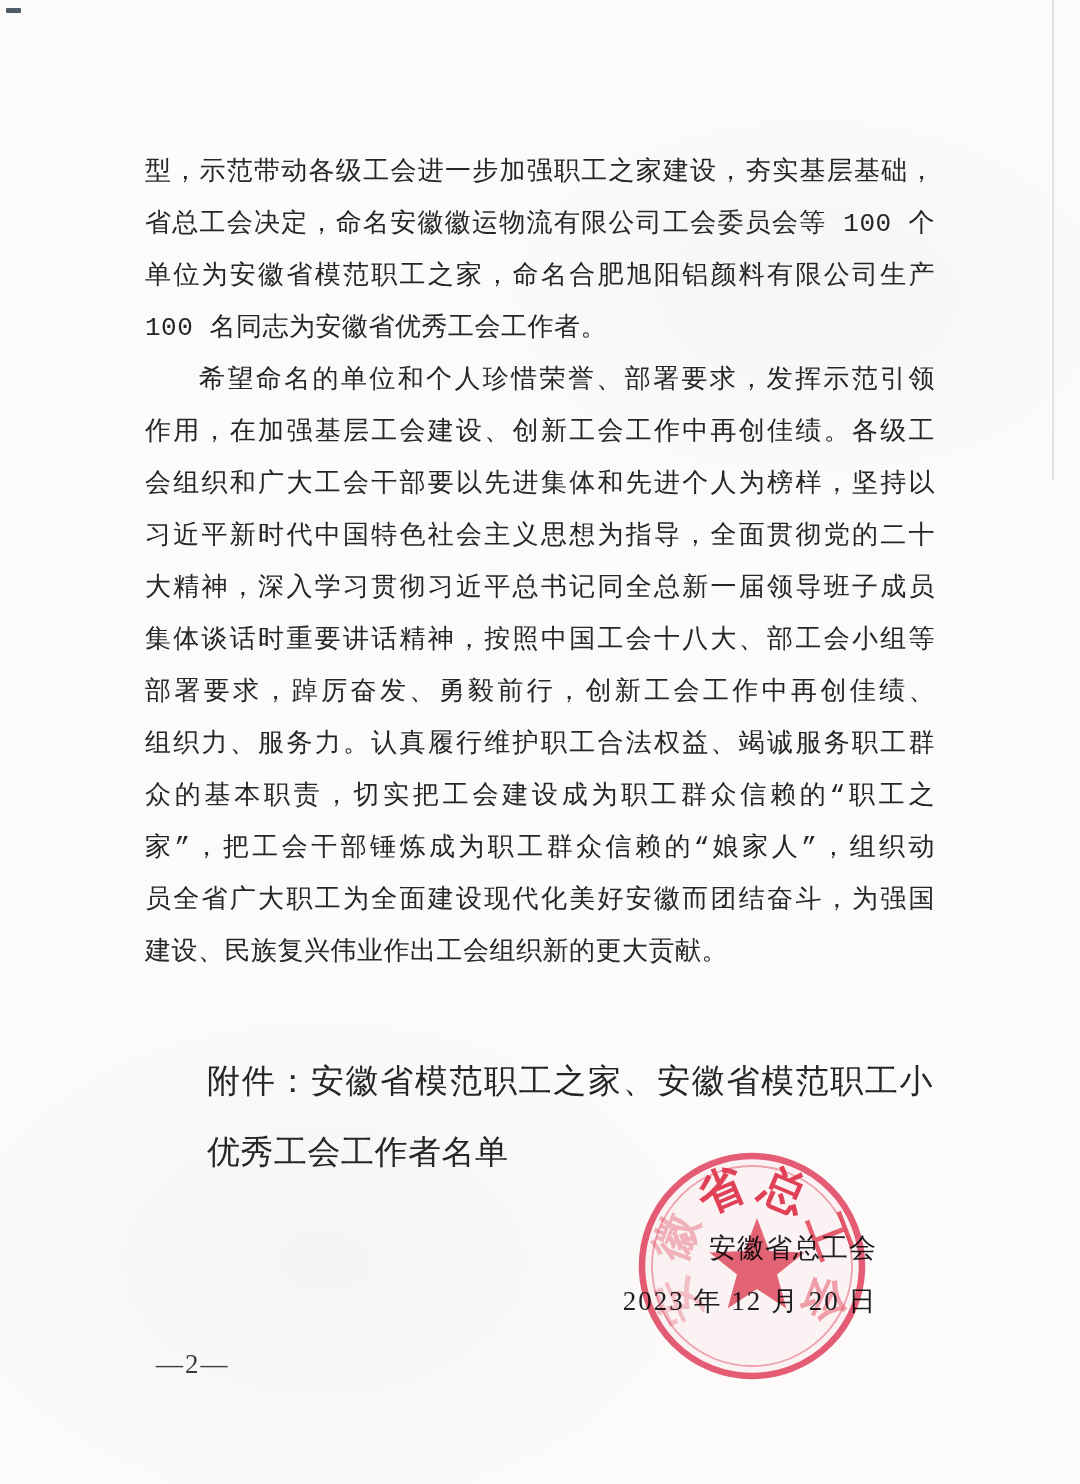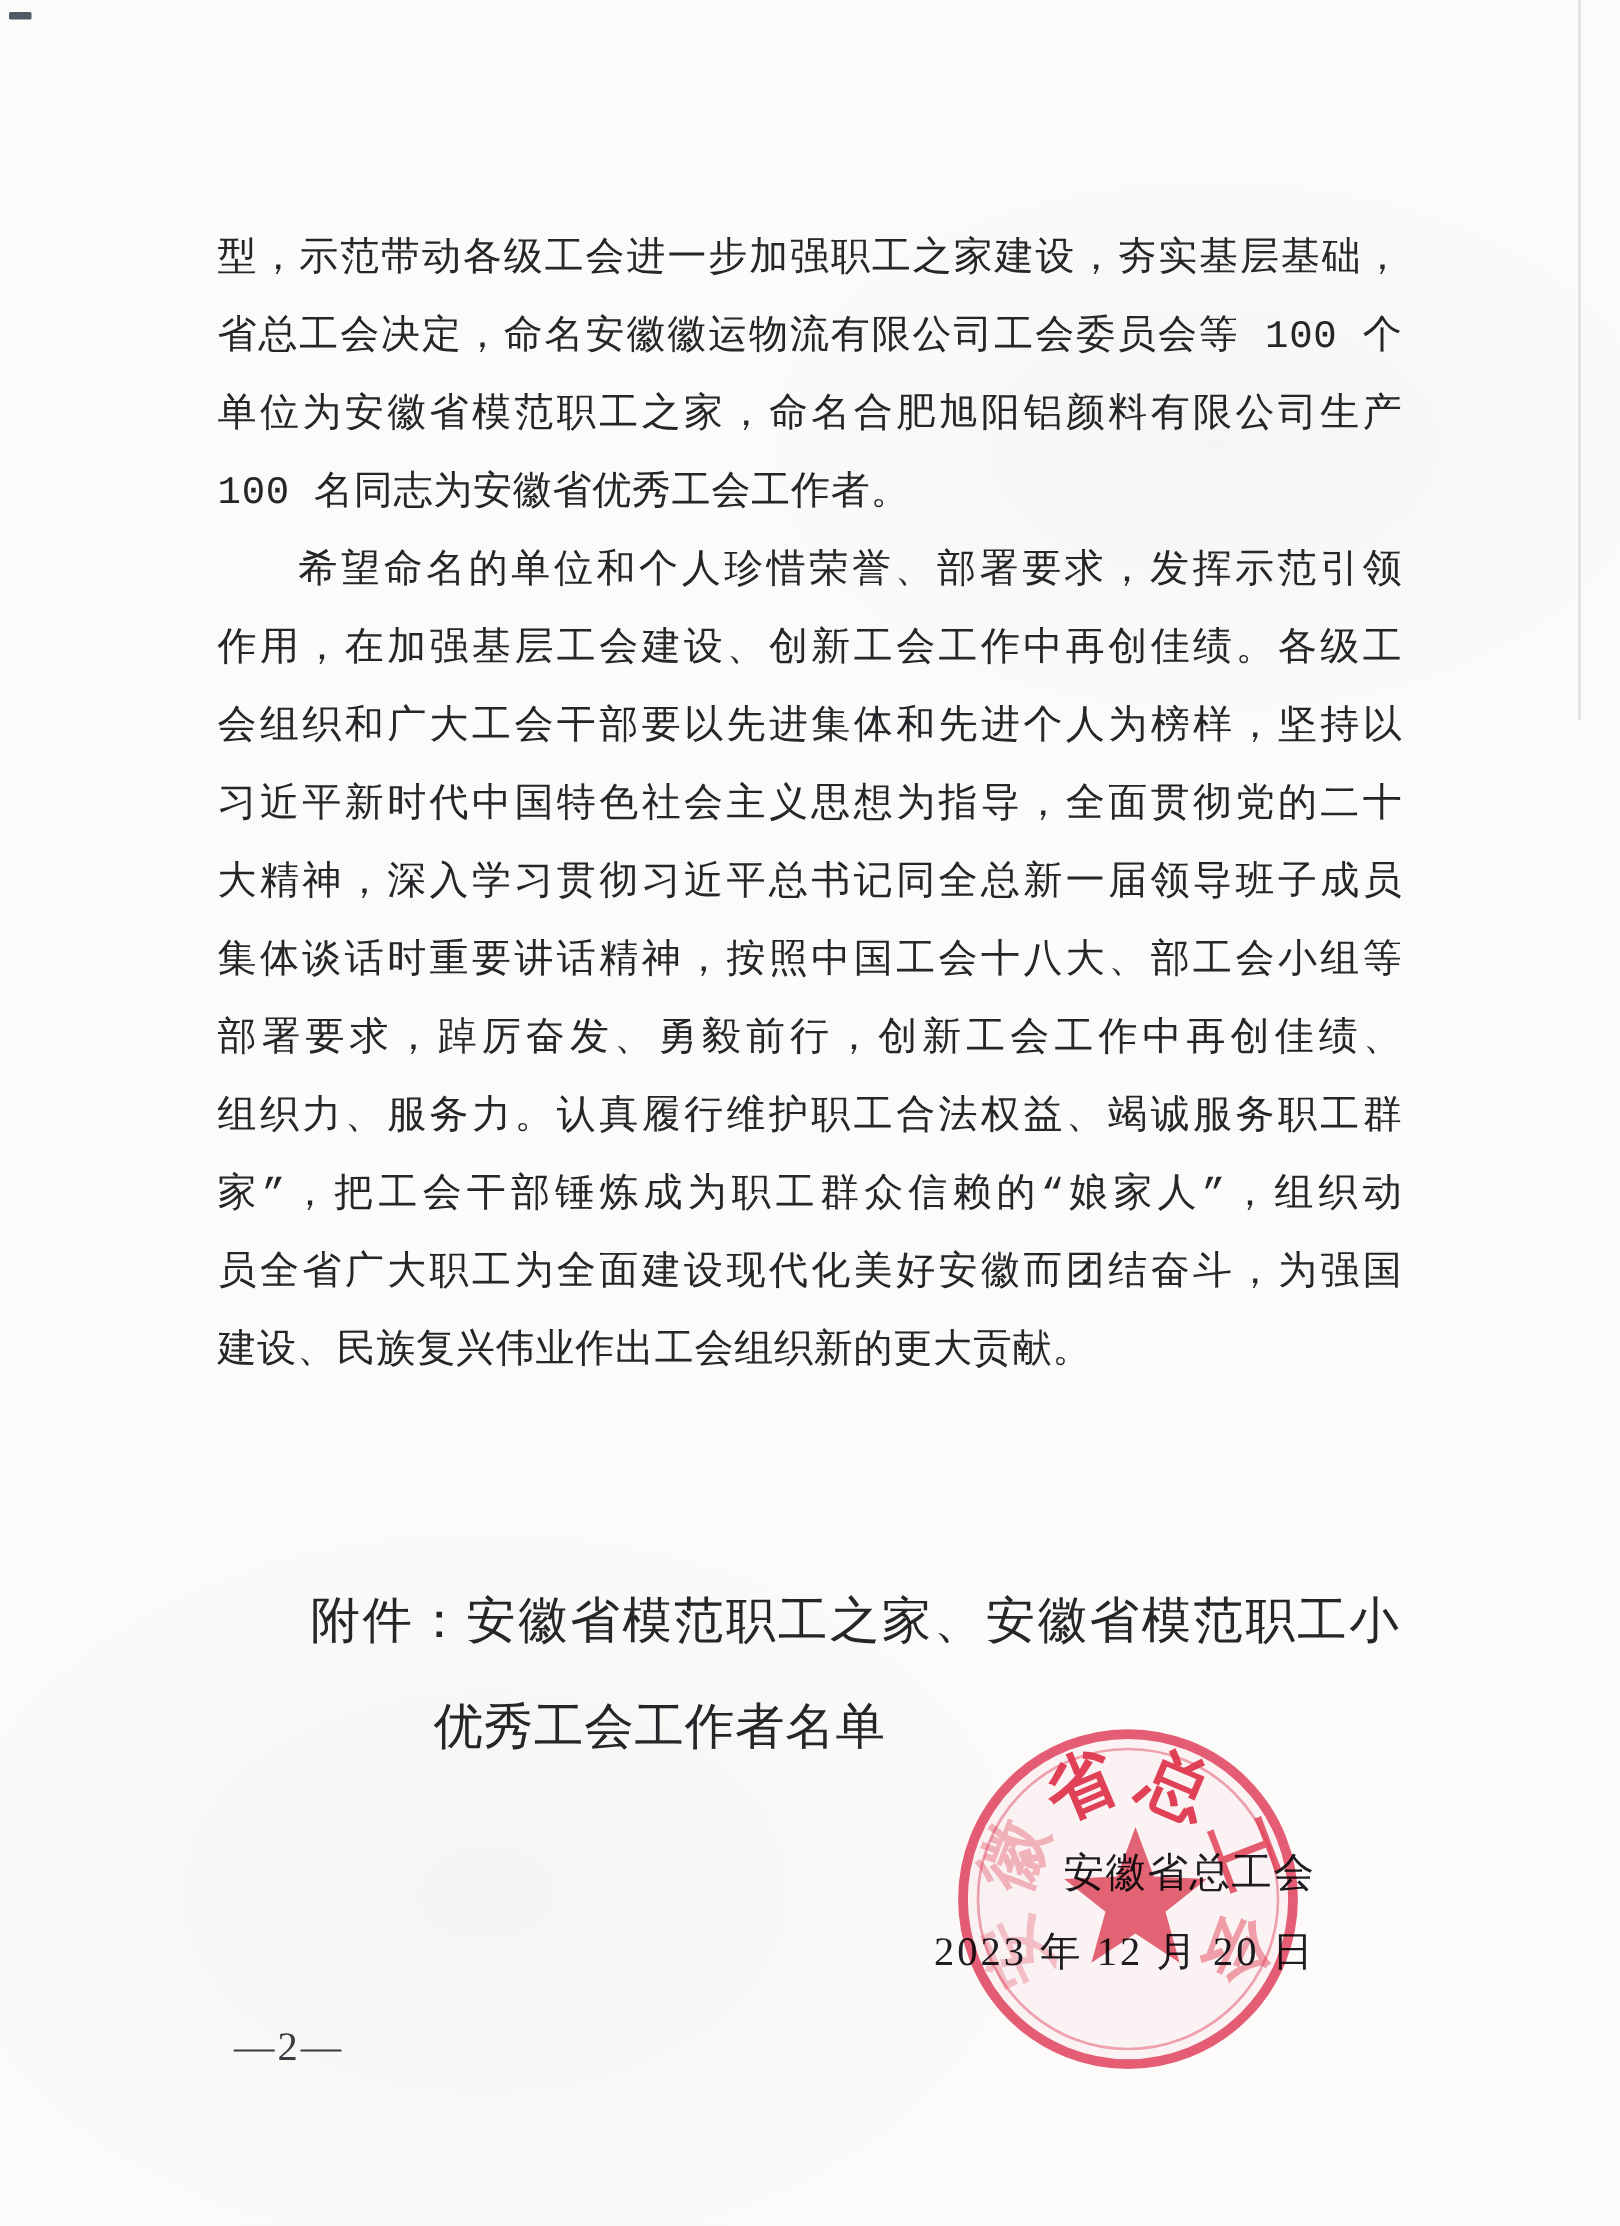--- a/index.html
+++ b/index.html
@@ -41,21 +41,21 @@
   }
   .line.indent { text-indent:54px; }
   .line.short  { text-align-last:left; }
 
   
   .attachment {
     position:absolute; left:207px; top:1046px; width:726px;
     font-size:33px; line-height:71px; letter-spacing:0.5px;
   }
   .att-line1 { text-align:justify; text-align-last:justify; height:71px; overflow:hidden; }
-  .att-line2 { margin-left:82px; height:71px; }
+  .att-line2 { height:71px; }
 
   
   .signature {
     position:absolute; left:567px; top:1230px; width:310px;
     font-size:27px; text-align:right; letter-spacing:1px;
     color:#1e1e22;
   }
   .doc-date {
     position:absolute; left:585px; top:1283px; width:330px;
     font-size:27px; text-align:center; letter-spacing:2px;
@@ -93,20 +93,21 @@
     <div class="line">单位为安徽省模范职工之家，命名合肥旭阳铝颜料有限公司生产</div>
     <div class="line short">100 名同志为安徽省优秀工会工作者。</div>
     <div class="line indent">希望命名的单位和个人珍惜荣誉、部署要求，发挥示范引领</div>
     <div class="line">作用，在加强基层工会建设、创新工会工作中再创佳绩。各级工</div>
     <div class="line">会组织和广大工会干部要以先进集体和先进个人为榜样，坚持以</div>
     <div class="line">习近平新时代中国特色社会主义思想为指导，全面贯彻党的二十</div>
     <div class="line">大精神，深入学习贯彻习近平总书记同全总新一届领导班子成员</div>
     <div class="line">集体谈话时重要讲话精神，按照中国工会十八大、部工会小组等</div>
     <div class="line">部署要求，踔厉奋发、勇毅前行，创新工会工作中再创佳绩、</div>
     <div class="line">组织力、服务力。认真履行维护职工合法权益、竭诚服务职工群</div>
+    <div class="line">众的基本职责，切实把工会建设成为职工群众信赖的“职工之</div>
     <div class="line">家”，把工会干部锤炼成为职工群众信赖的“娘家人”，组织动</div>
     <div class="line">员全省广大职工为全面建设现代化美好安徽而团结奋斗，为强国</div>
     <div class="line short">建设、民族复兴伟业作出工会组织新的更大贡献。</div>
   </div>
 
   <div class="attachment">
     <div class="att-line1">附件：安徽省模范职工之家、安徽省模范职工小家、安徽省</div>
     <div class="att-line2">优秀工会工作者名单</div>
   </div>
 

